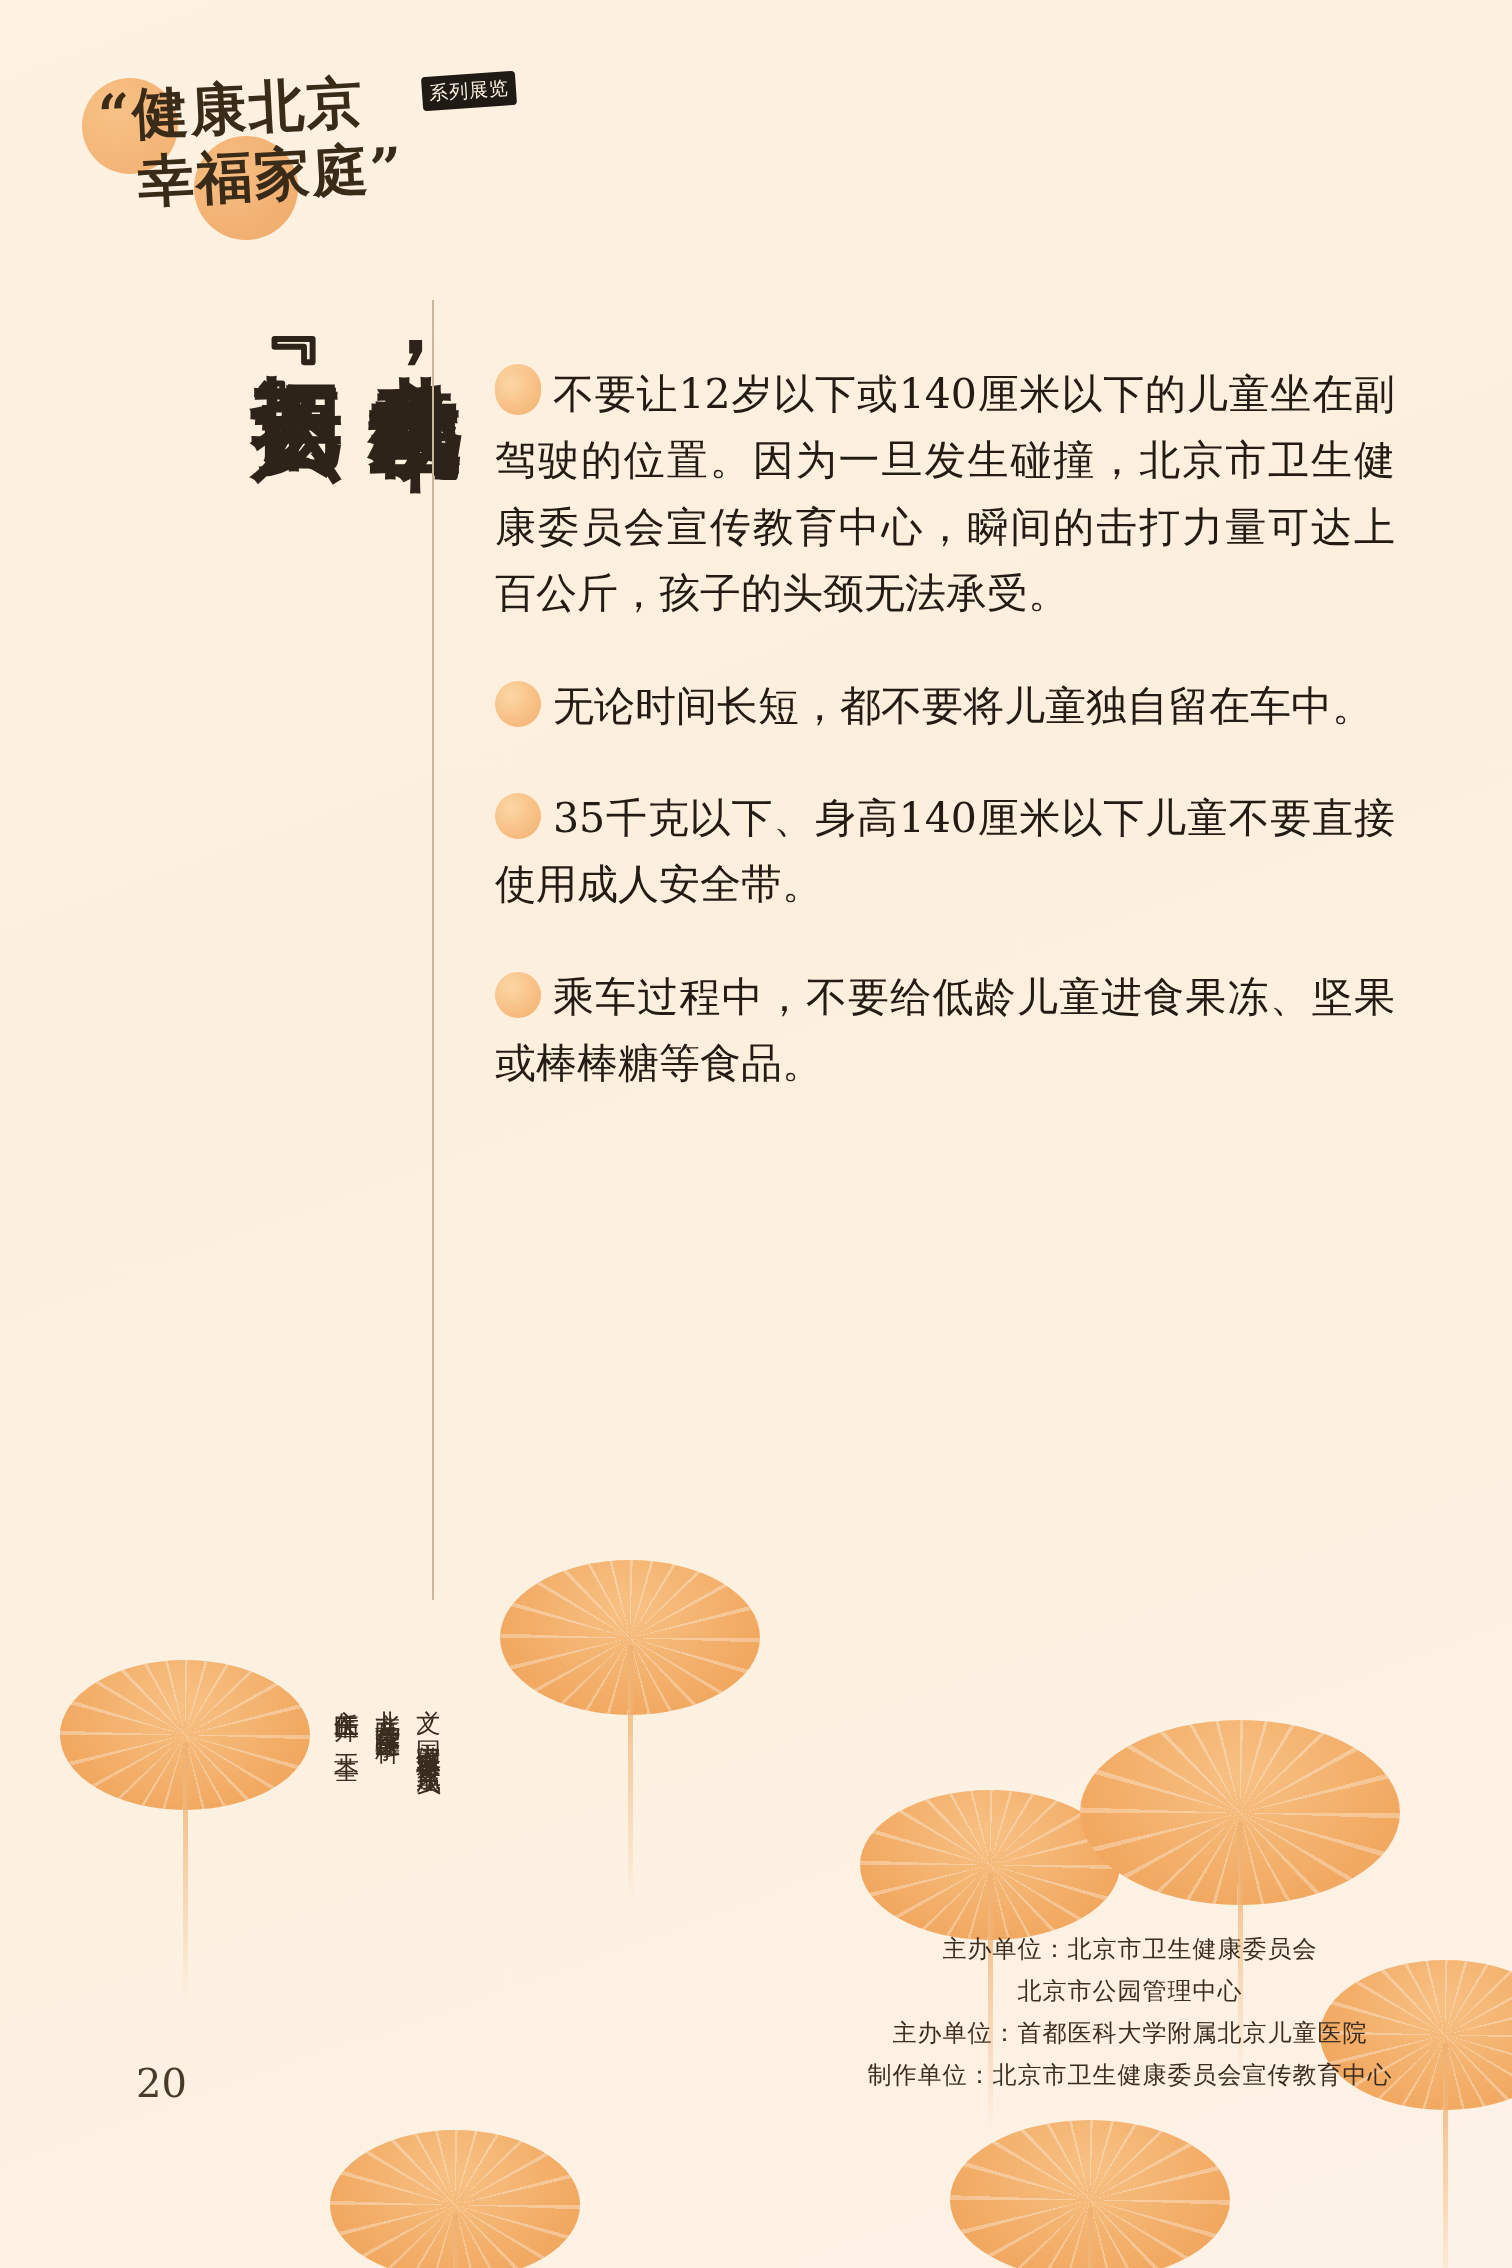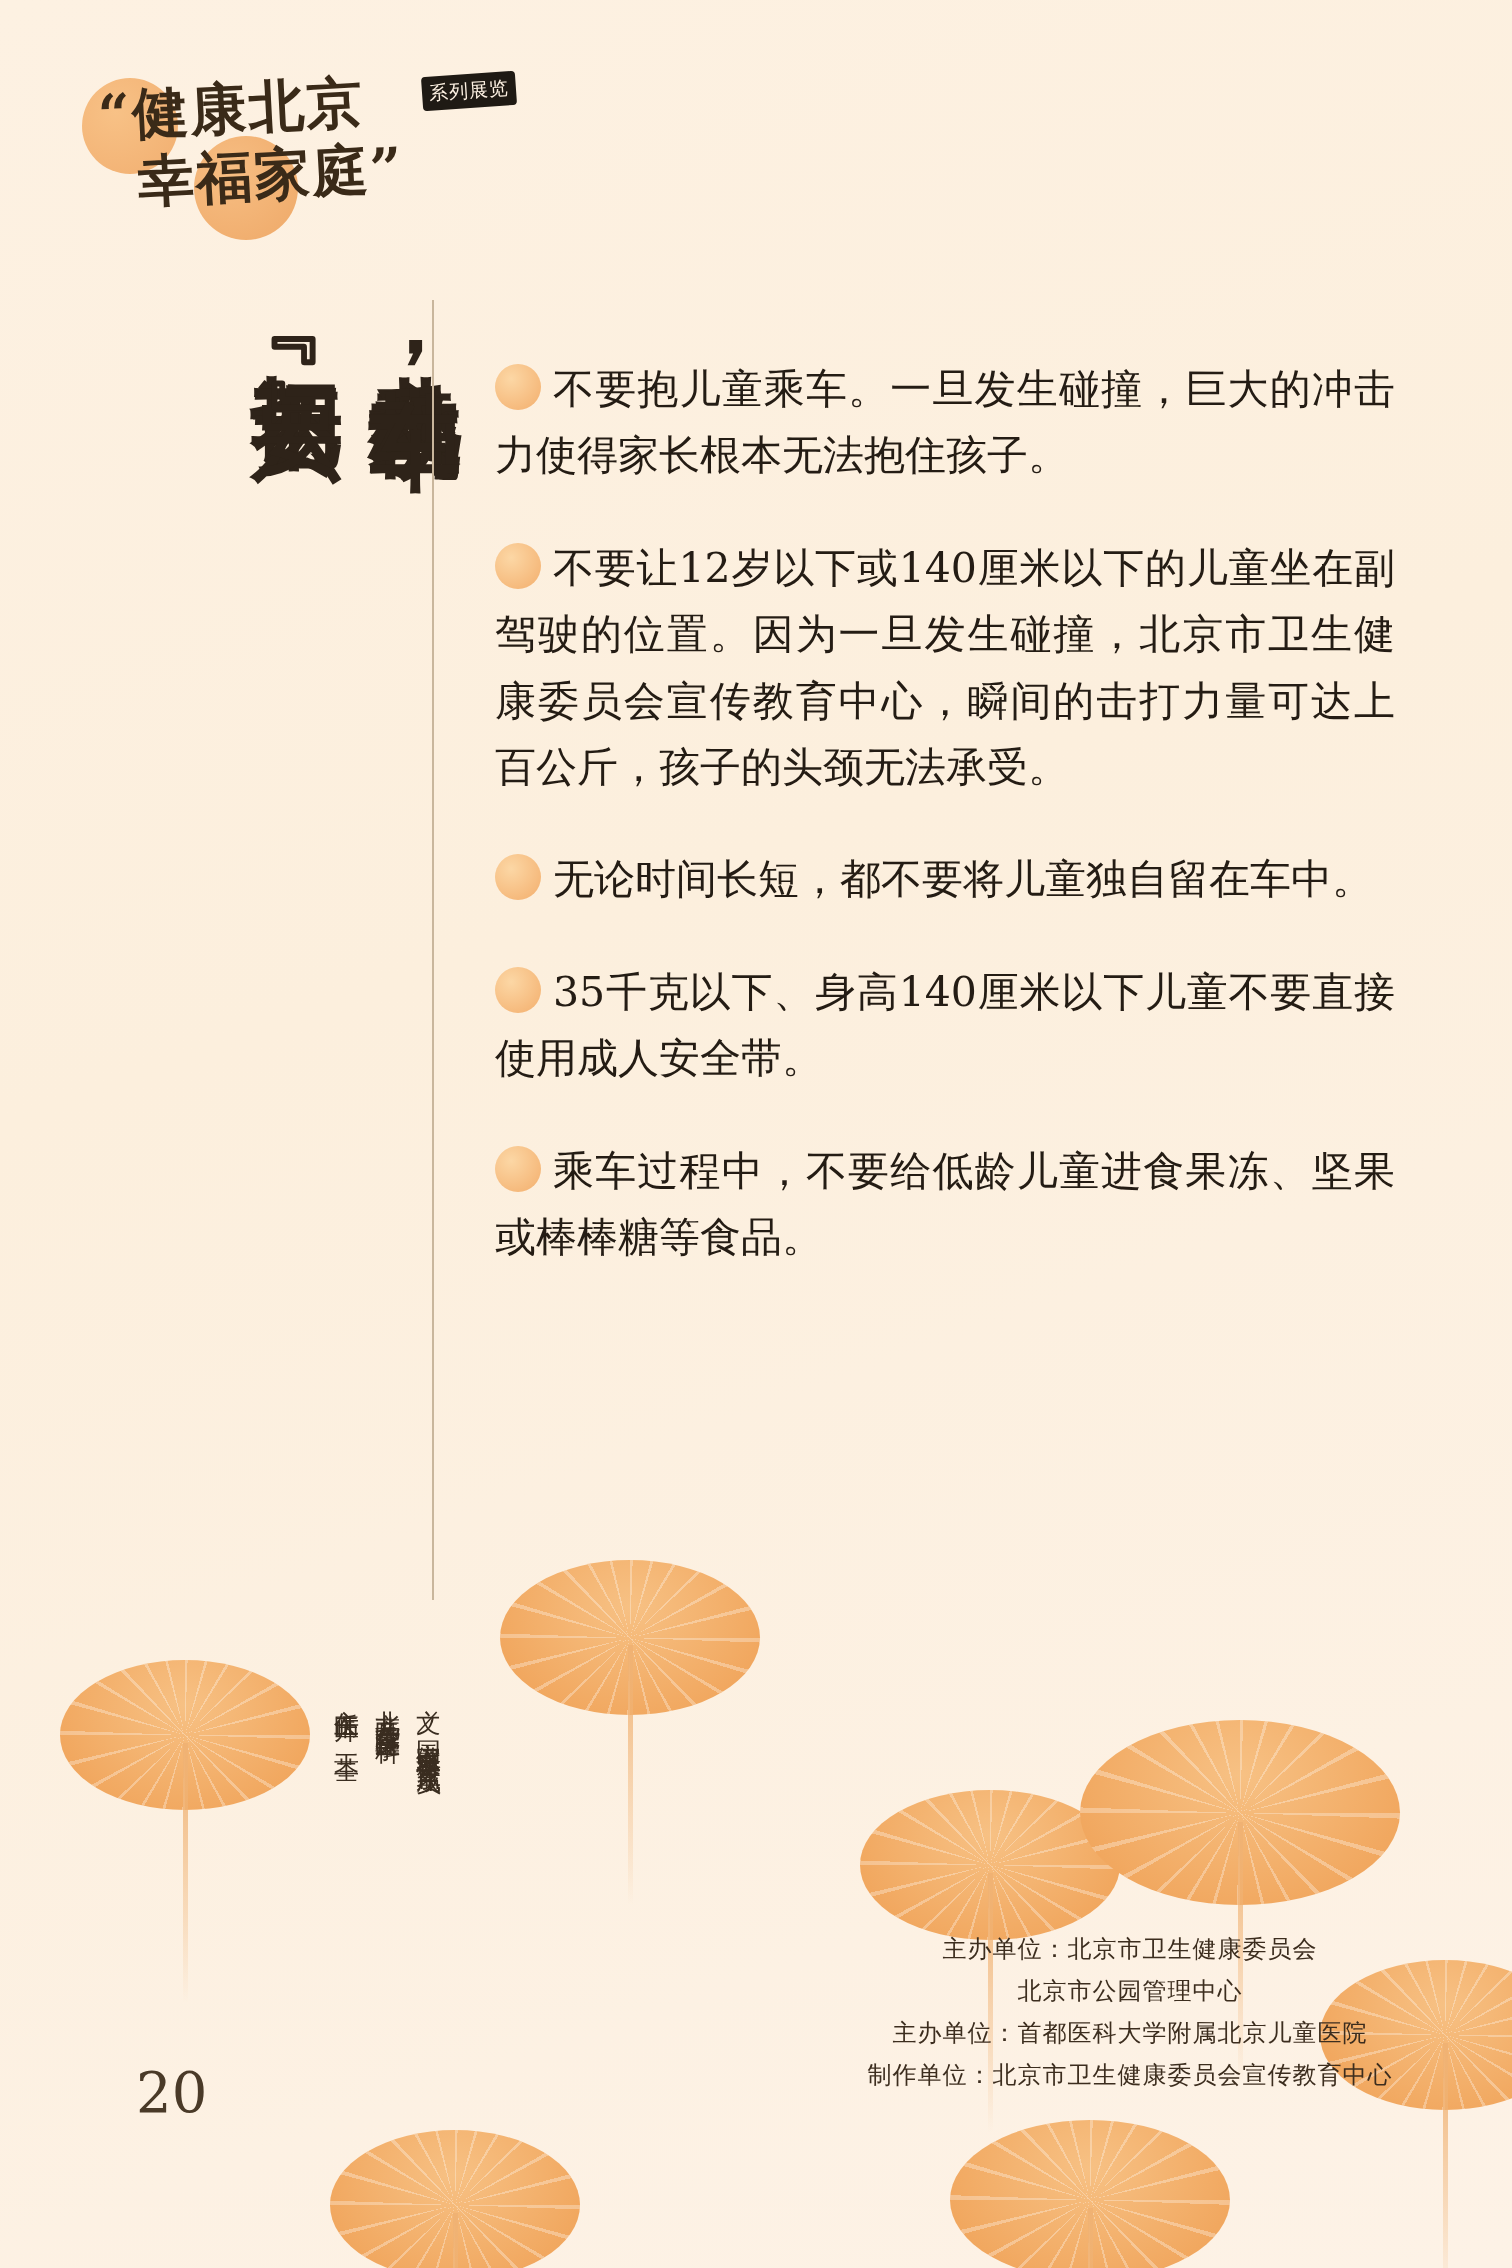--- a/index.html
+++ b/index.html
@@ -181,21 +181,21 @@
     color: #3a2d20;
     letter-spacing: 3px;
   }
 
   
   .page-number {
     position: absolute;
     left: 136px;
     top: 2060px;
     font-family: "DejaVu Serif", serif;
-    font-size: 56px;
+    font-size: 40px;
     color: #4a3a28;
   }
 
   
   .footer {
     position: absolute;
     left: 820px;
     top: 1930px;
     width: 620px;
     text-align: center;
@@ -252,21 +252,20 @@
 
   <div class="title-area">
     <div class="title-col title-sub">切记『六不要』</div>
     <div class="title-col title-main">儿童乘坐机动车，</div>
   </div>
   <div class="divider-v"></div>
 
   <div class="body-area">
     <p class="bullet">
       <span class="dot"></span>
-      <span>不要抱儿童乘车。一旦发生碰撞，巨大的冲击力使得家长根本无法抱住孩子。</span>
     </p>
     <p class="bullet">
       <span class="dot"></span>
       <span>不要让12岁以下或140厘米以下的儿童坐在副驾驶的位置。因为一旦发生碰撞，北京市卫生健康委员会宣传教育中心，瞬间的击打力量可达上百公斤，孩子的头颈无法承受。</span>
     </p>
     <p class="bullet">
       <span class="dot"></span>
       <span>无论时间长短，都不要将儿童独自留在车中。</span>
     </p>
     <p class="bullet">

